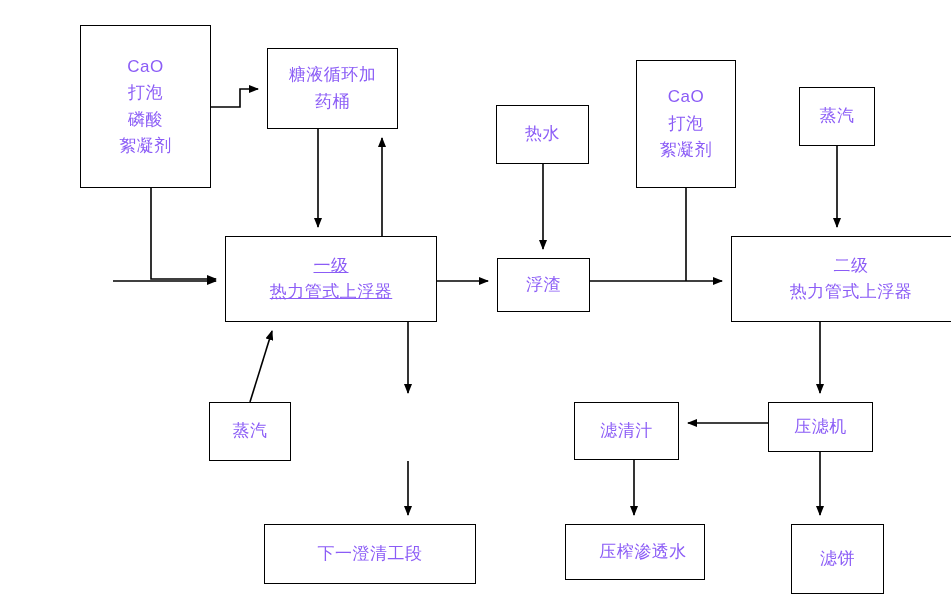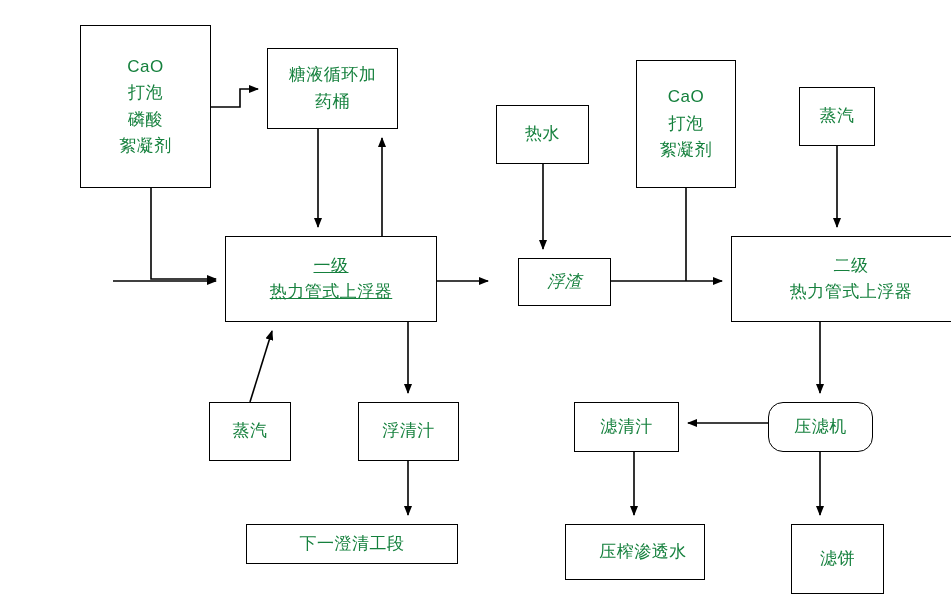--- a/index.html
+++ b/index.html
@@ -18,21 +18,21 @@
   .node {
     position: absolute;
     box-sizing: border-box;
     border: 1px solid #000000;
     background: #ffffff;
     display: flex;
     flex-direction: column;
     align-items: center;
     justify-content: center;
     text-align: center;
-    color: #15803d;
+    color: #8b5cf6;
     font-size: 17px;
     line-height: 1.55;
     letter-spacing: 0.5px;
   }
   .node .line {
     display: block;
     white-space: nowrap;
   }
   svg.edges {
     position: absolute;
@@ -149,46 +149,43 @@
   <div class="node" style="left:799px; top:87px; width:76px; height:59px;">
     <span class="line">蒸汽</span>
   </div>
 
 
   <div class="node" style="left:225px; top:236px; width:212px; height:86px;text-decoration:underline;">
     <span class="line">一级</span>
     <span class="line">热力管式上浮器</span>
   </div>
 
-  <div class="node" style="left:518px; top:258px; width:93px; height:48px;font-style:italic;">
+  <div class="node" style="left:497px; top:258px; width:93px; height:54px;">
     <span class="line">浮渣</span>
   </div>
 
   <div class="node" style="left:731px; top:236px; width:240px; height:86px;">
     <span class="line">二级</span>
     <span class="line">热力管式上浮器</span>
   </div>
 
   <div class="node" style="left:209px; top:402px; width:82px; height:59px;">
     <span class="line">蒸汽</span>
   </div>
 
-  <div class="node" style="left:358px; top:402px; width:101px; height:59px;">
-    <span class="line">浮清汁</span>
-  </div>
 
-  <div class="node" style="left:574px; top:402px; width:105px; height:50px;">
+  <div class="node" style="left:574px; top:402px; width:105px; height:58px;">
     <span class="line">滤清汁</span>
   </div>
 
-  <div class="node" style="left:768px; top:402px; width:105px; height:50px;border-radius:15px;">
+  <div class="node" style="left:768px; top:402px; width:105px; height:50px;">
     <span class="line">压滤机</span>
   </div>
 
-  <div class="node" style="left:246px; top:524px; width:212px; height:40px;">
+  <div class="node" style="left:264px; top:524px; width:212px; height:60px;">
     <span class="line">下一澄清工段</span>
   </div>
 
   <div class="node" style="left:565px; top:524px; width:140px; height:56px;padding-left:16px;">
     <span class="line">压榨渗透水</span>
   </div>
 
   <div class="node" style="left:791px; top:524px; width:93px; height:70px;">
     <span class="line">滤饼</span>
   </div>

